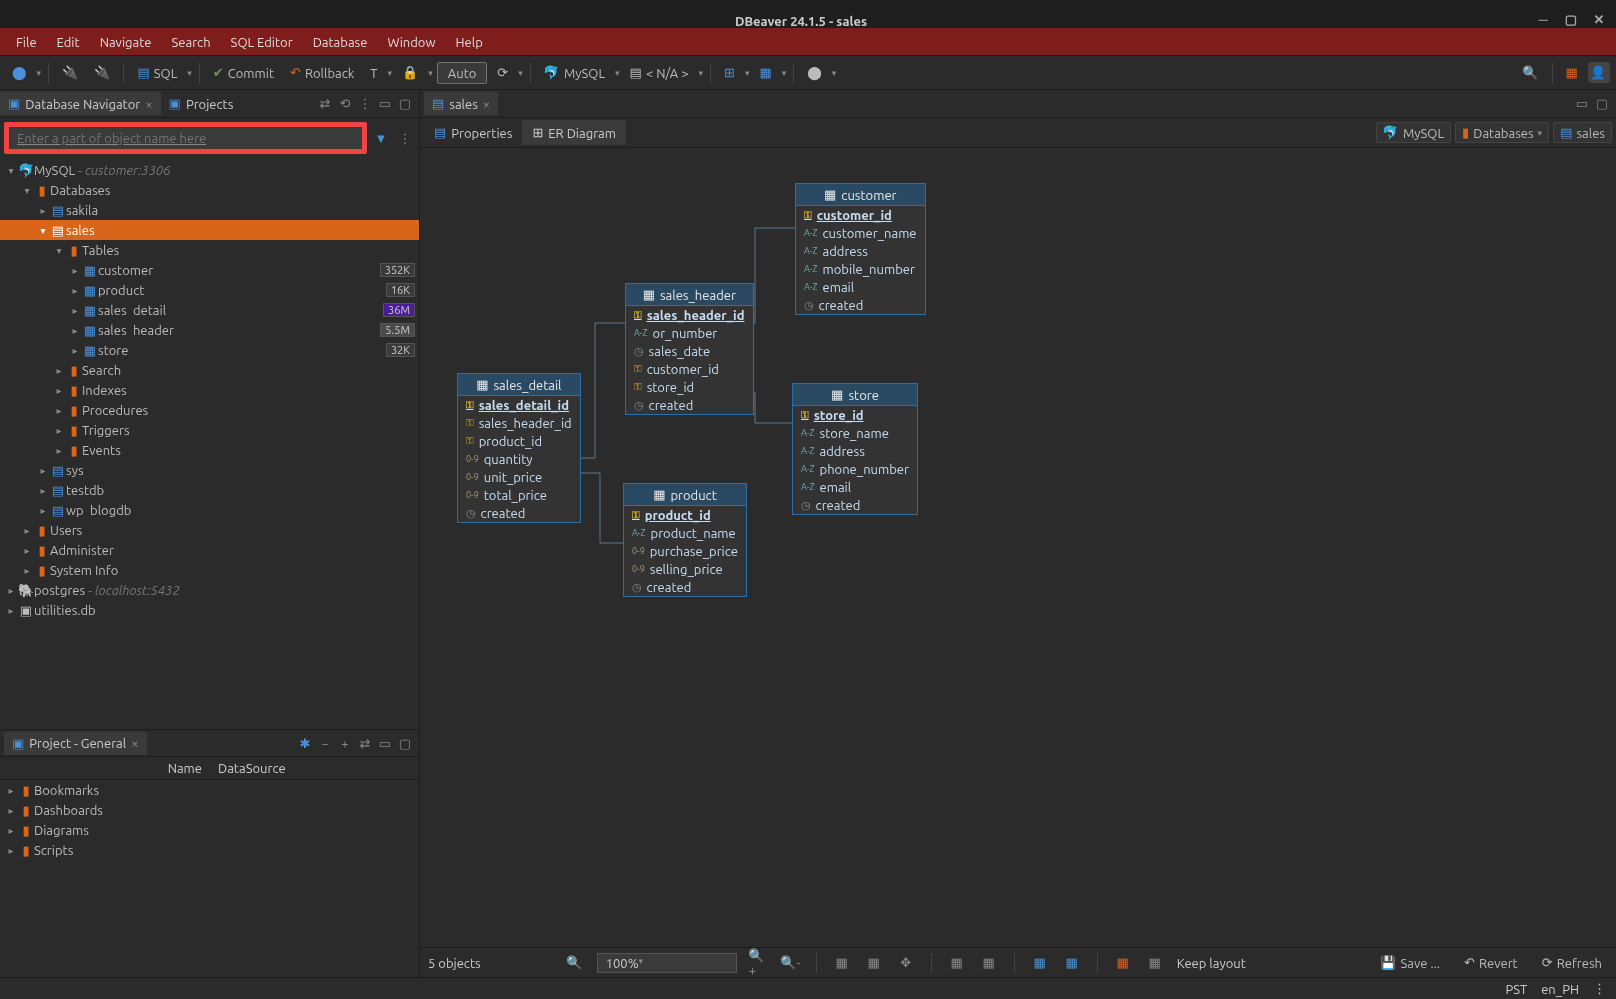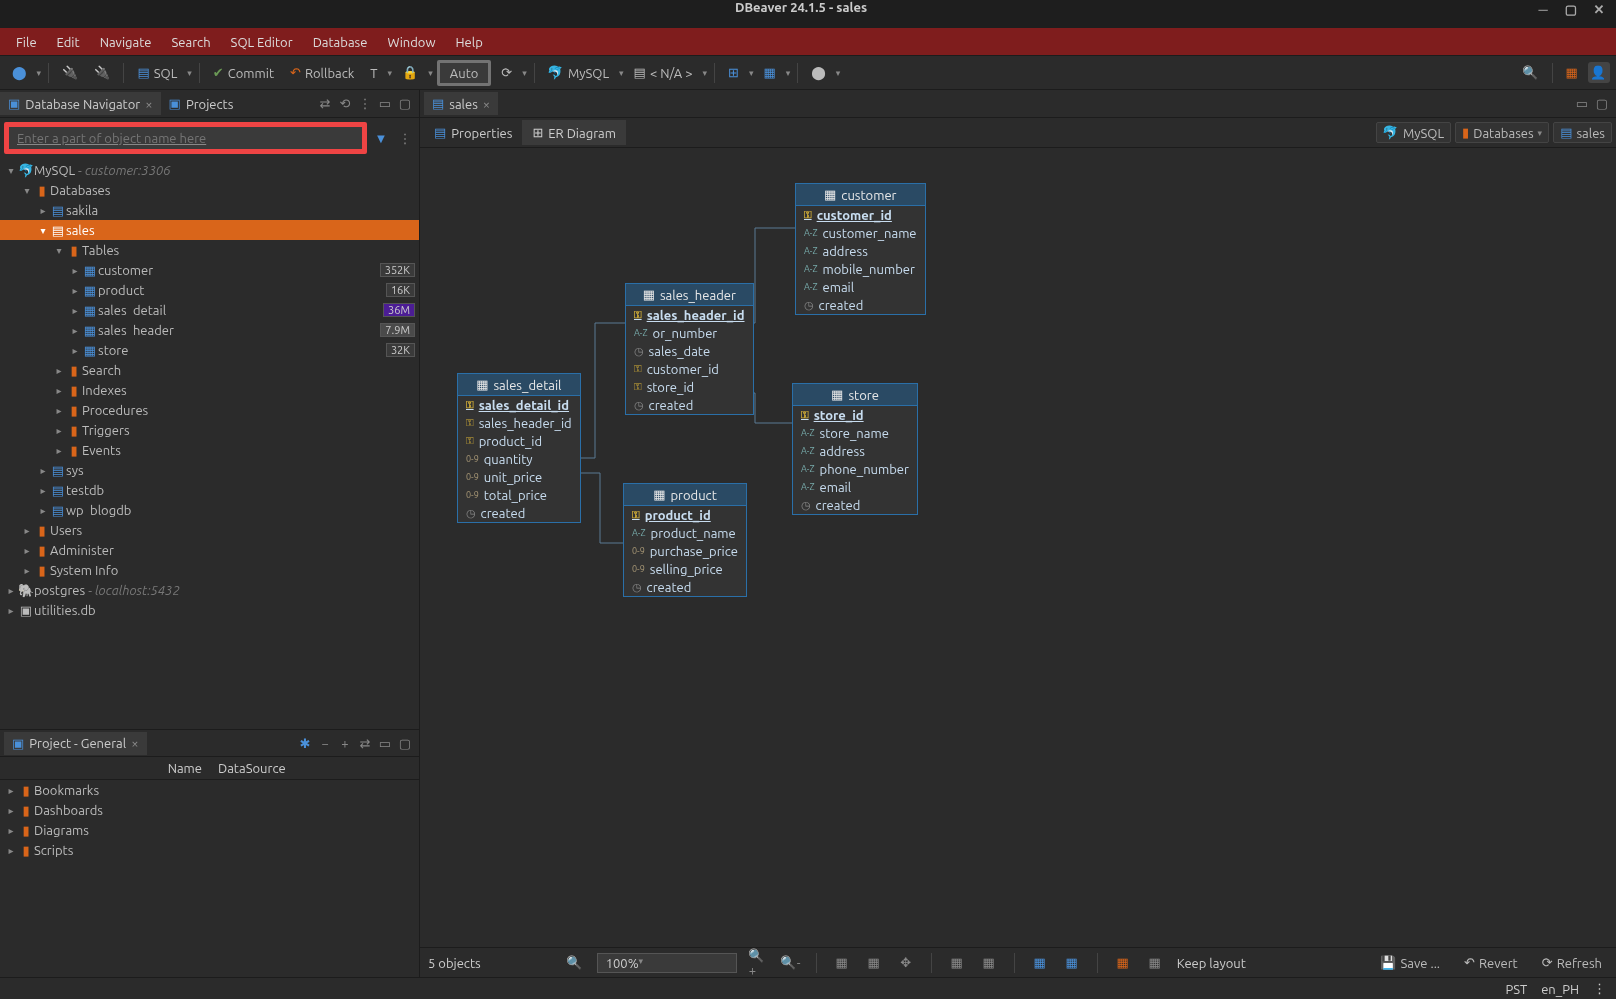--- a/index.html
+++ b/index.html
@@ -1,25 +1,25 @@
 <!DOCTYPE html>
 <html><head>
 <meta charset="utf-8">
 <style>
 * { margin: 0; padding: 0; box-sizing: border-box; font-family: "Segoe UI", "Ubuntu", sans-serif; font-size: 13px; }
 body { background: #2b2b2b; color: #bbb; width: 1616px; height: 999px; overflow: hidden; display: flex; flex-direction: column; }
-.titlebar { background: #1e1e1e; height: 28px; display: flex; align-items: flex-start; padding: 0 8px; color: #ccc; font-weight: bold; }
+.titlebar { background: #1e1e1e; height: 28px; display: flex; align-items: flex-end; padding: 0 8px; color: #ccc; font-weight: bold; }
 .titlebar .title { flex: 1; text-align: center; }
 .titlebar .ctrls { display: flex; gap: 10px; }
 .titlebar .ctrls span { width: 18px; height: 18px; display: inline-flex; align-items: center; justify-content: center; color: #aaa; border-radius: 3px; }
 .menubar { background: #7f1d1d; height: 28px; display: flex; align-items: center; padding: 0 6px; border-bottom: 1px solid #1c1c1c; }
 .menubar .mi { padding: 3px 10px; color: #ddd; }
 .toolbar { background: #2b2b2b; height: 34px; display: flex; align-items: center; padding: 0 6px; border-bottom: 1px solid #1c1c1c; gap: 4px; }
 .tbtn { padding: 2px 6px; color: #bbb; display: inline-flex; align-items: center; gap: 4px; }
-.tbtn.box { border: 3px solid #737373; background: #3a3a3a; border-radius: 2px; padding: 3px 10px; }
+.tbtn.box { border: 1px solid #737373; background: #3a3a3a; border-radius: 2px; padding: 3px 10px; }
 .sep { width: 1px; height: 20px; background: #444; margin: 0 3px; }
 .tri { font-size: 9px; color: #888; }
 .main { flex: 1; display: flex; overflow: hidden; }
 .sidebar { width: 420px; background: #2b2b2b; display: flex; flex-direction: column; border-right: 1px solid #1c1c1c; }
 .panel-tabs { display: flex; align-items: center; height: 28px; background: #2b2b2b; border-bottom: 1px solid #1c1c1c; padding-right: 4px; }
 .ptab { padding: 4px 8px; display: flex; align-items: center; gap: 5px; color: #ccc; }
 .ptab.active { background: #3a3a3a; }
 .ptab .x { color: #888; }
 .spacer { flex: 1; }
 .search-row { display: flex; align-items: center; padding: 4px; gap: 4px; }
@@ -215,21 +215,21 @@
           <span class="texp">▸</span>
           <span class="tico blue">▦</span>
           <span class="tlbl">sales_detail</span>
           <span class="tbadge" style="background:#4c1d95">36M</span>
         </div>
       <div class="trow">
           <span class="tind" style="width:68px"></span>
           <span class="texp">▸</span>
           <span class="tico blue">▦</span>
           <span class="tlbl">sales_header</span>
-          <span class="tbadge" style="background:#4a4a4a">7.9M</span>
+          <span class="tbadge" style="background:#4a4a4a">5.5M</span>
         </div>
       <div class="trow">
           <span class="tind" style="width:68px"></span>
           <span class="texp">▸</span>
           <span class="tico blue">▦</span>
           <span class="tlbl">store</span>
           <span class="tbadge">32K</span>
         </div>
       <div class="trow">
           <span class="tind" style="width:52px"></span>

